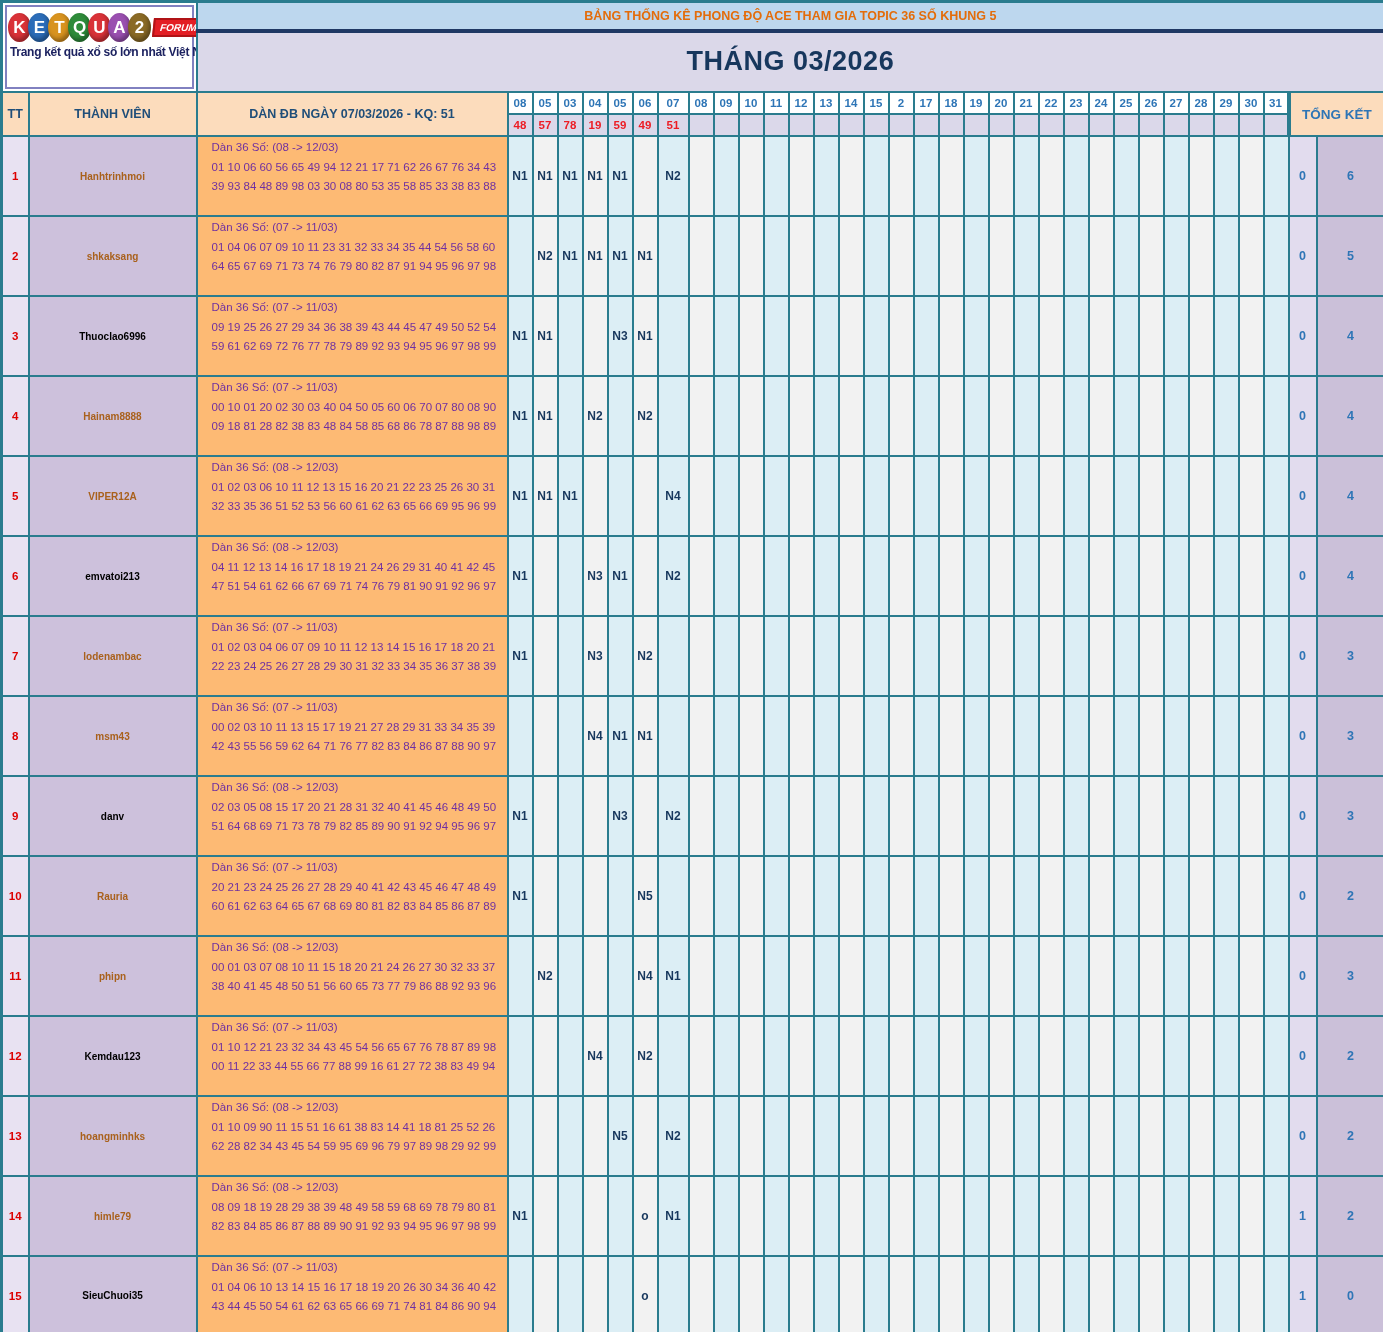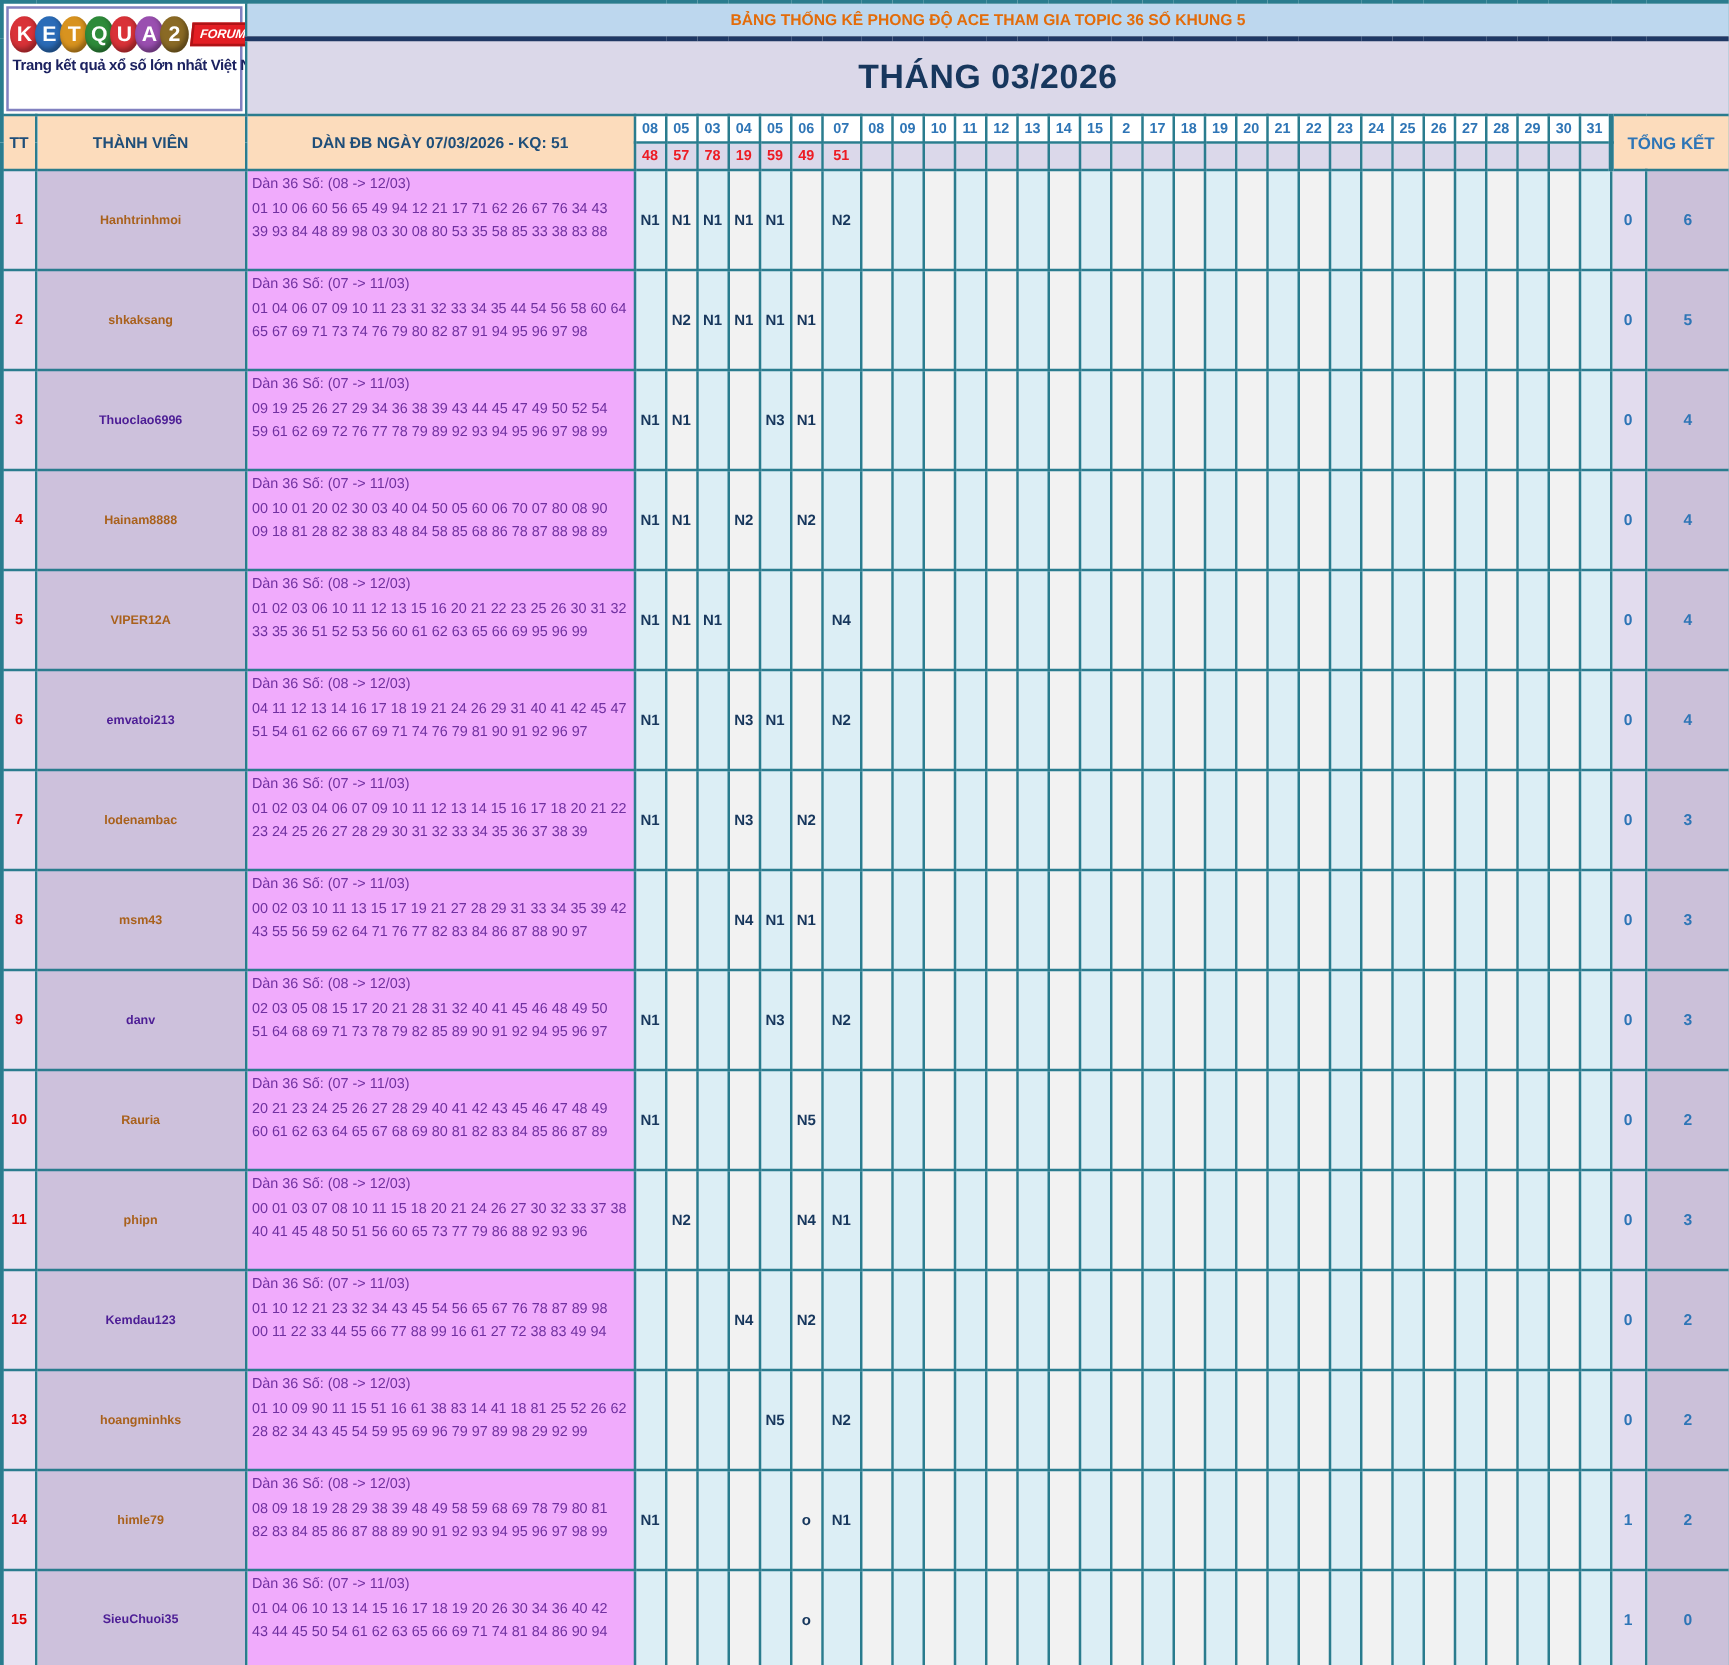--- a/index.html
+++ b/index.html
@@ -22,22 +22,22 @@
   .banner2{background:#dbd8e9;color:#17375d;font-weight:bold;font-size:27px;text-align:center;letter-spacing:.5px;}
 
   .hdr-peach{background:#fcdcbc;color:#1f4e79;font-weight:bold;font-size:12.5px;text-align:center;}
   .day-h{background:#ffffff;color:#2e75b6;font-weight:bold;font-size:11.5px;text-align:center;}
   .kq-cell{background:#dbd8ea;color:#ed1c24;font-weight:bold;font-size:11.5px;text-align:center;}
   .tk-h{background:#fcdcbc;color:#2e75b6;font-weight:bold;font-size:13.5px;text-align:center;border-left:4px solid #2a7c8e;}
 
   .tt-cell{background:#e8e2f2;color:#dd0000;font-weight:bold;font-size:11.5px;text-align:center;}
   .name-cell{background:#cdc1dc;font-weight:bold;font-size:10px;text-align:center;}
   .name-brown{color:#a9611c;}
-  .name-black{color:#4c1d95;}
-  .dan-cell{background:#f0abfc;color:#7030a0;font-size:11.5px;vertical-align:top;padding:1px 5px 0 4px;line-height:19.5px;}
+  .name-black{color:#000000;}
+  .dan-cell{background:#fdba74;color:#7030a0;font-size:11.5px;vertical-align:top;padding:1px 5px 0 14px;line-height:19.5px;}
   .dan-title{white-space:nowrap;}
   .day-cell{color:#17375d;font-weight:bold;font-size:12px;text-align:center;}
   .day-odd{background:#dceef5;}
   .day-even{background:#f2f2f2;}
   .tk1{background:#e2dcee;color:#2e75b6;font-weight:bold;font-size:12.5px;text-align:center;}
   .tk2{background:#cbc0d9;color:#2e75b6;font-weight:bold;font-size:12.5px;text-align:center;}
 </style>
 </head>
 <body>
 

